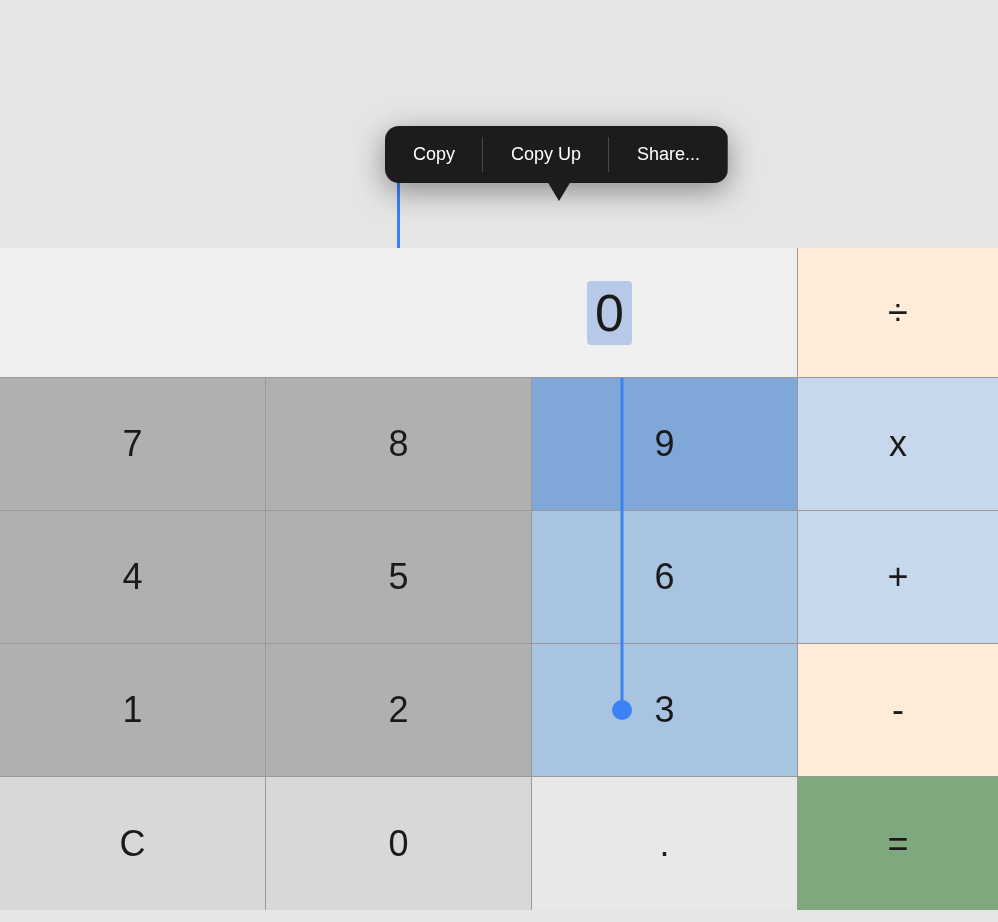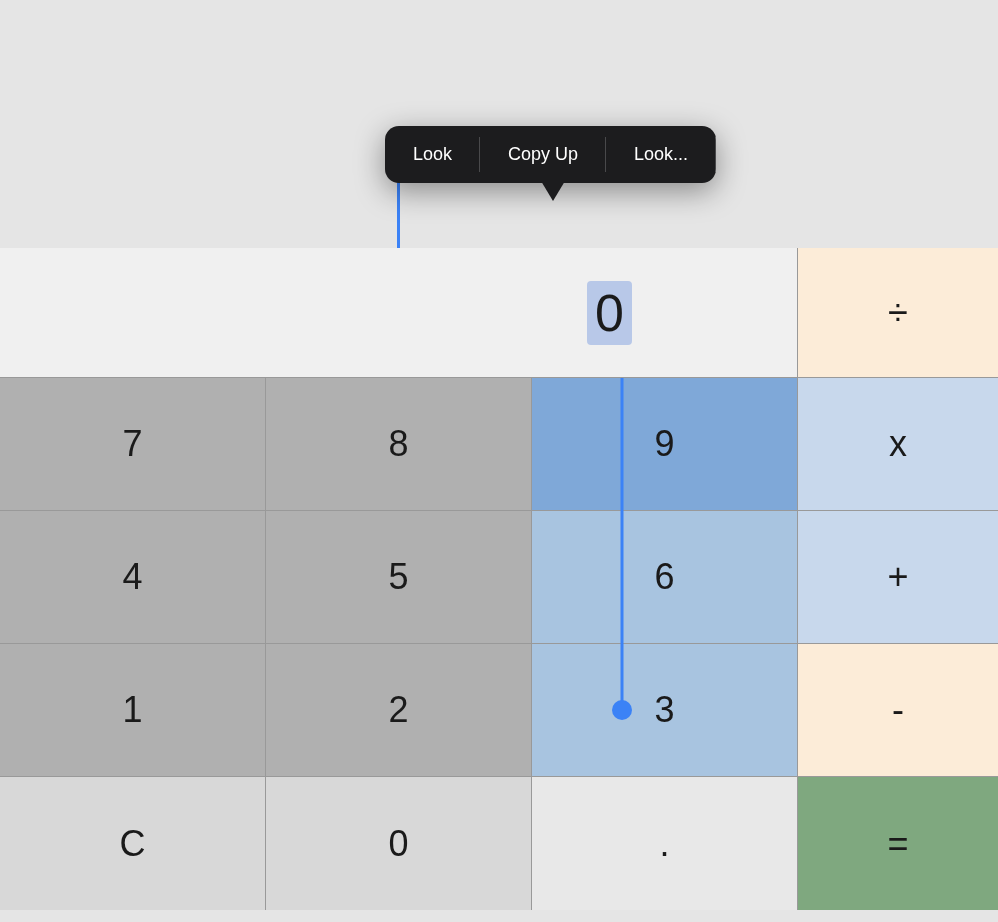--- a/index.html
+++ b/index.html
@@ -222,27 +222,27 @@
       height: 100%;
       pointer-events: none;
       z-index: 20;
     }
   </style>
 </head>
 <body>
 
 <div class="context-menu">
   <div class="context-menu-item">
-    <span>Look</span>
+    <span>Copy</span>
   </div>
   <div class="context-menu-item">
     <span>Copy Up</span>
   </div>
   <div class="context-menu-item">
-    <span>Look...</span>
+    <span>Share...</span>
   </div>
   <div class="context-menu-arrow"></div>
 </div>
 
 <div class="calculator">
 
   <div class="display-row">
     <div class="display-main">
 
       <div class="display-zero">0</div>

